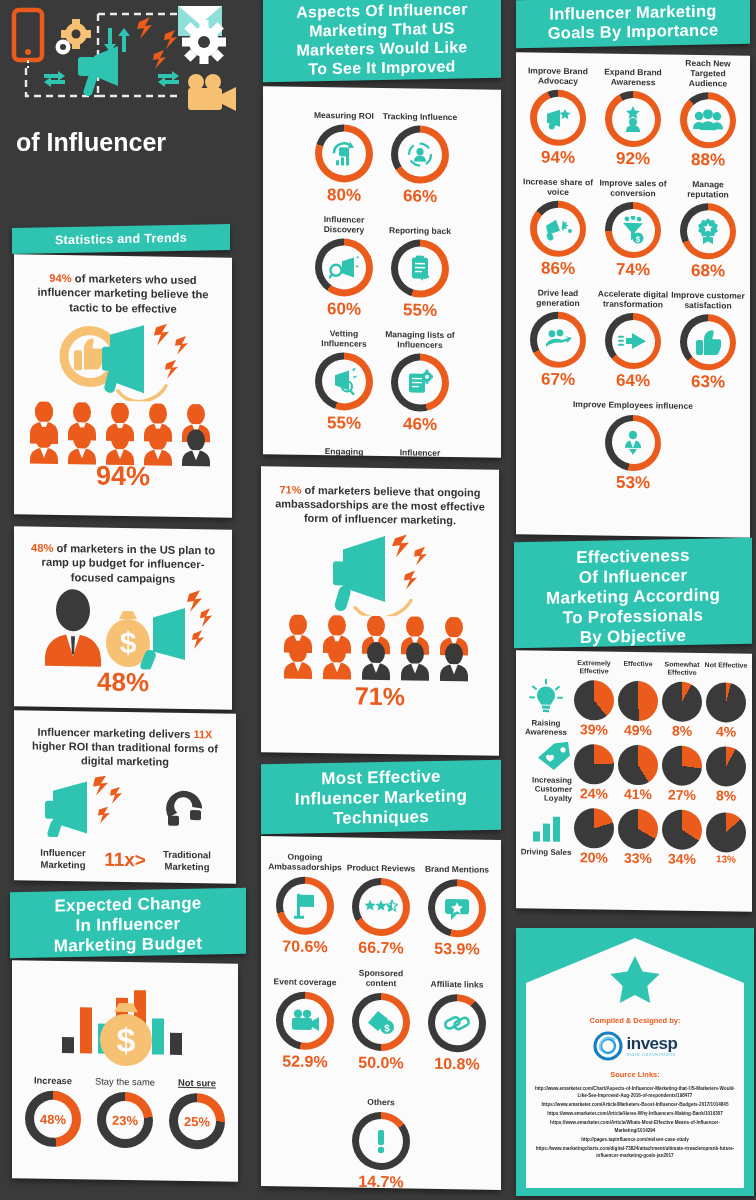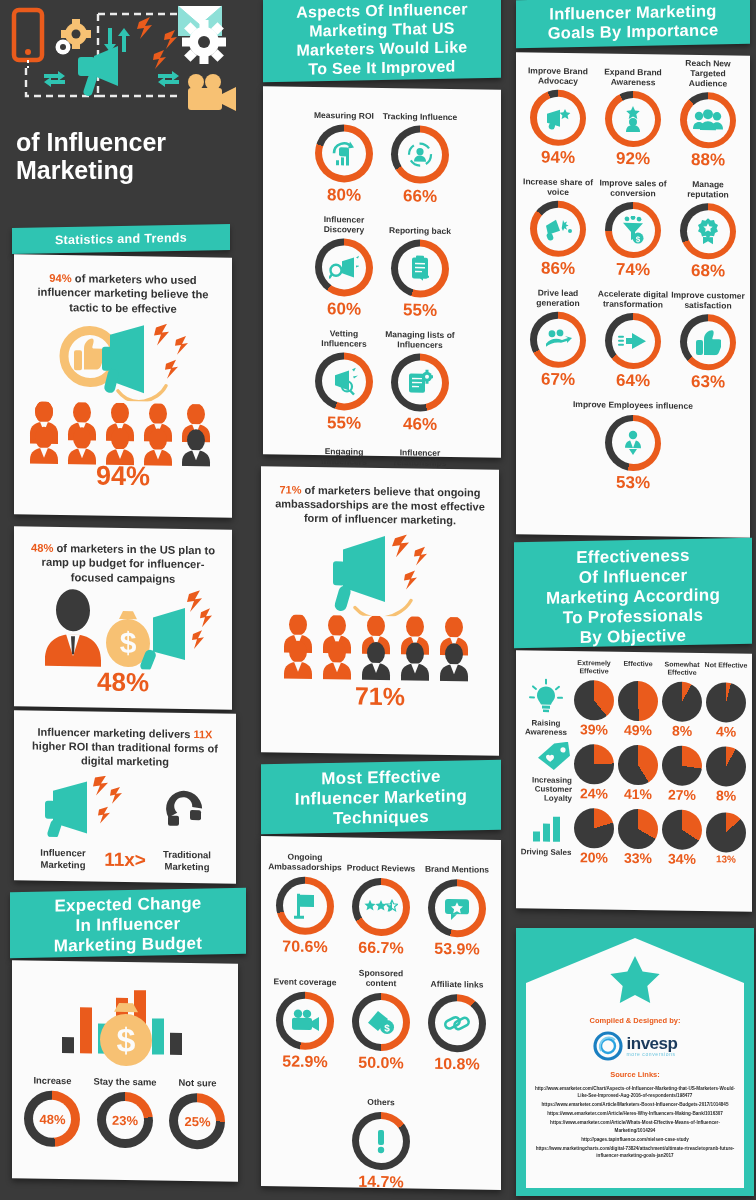--- a/index.html
+++ b/index.html
@@ -153,21 +153,20 @@
           <circle cx="8" cy="2" r="8"></circle>
             <circle cx="25" cy="2" r="8"></circle>
           <rect x="0" y="8" width="34" height="22" rx="3"></rect>
           <path d="M34 14 L48 7 L48 31 L34 24 Z"></path>
         </g>
       </svg>
     </div>
 
     <div style="position:absolute;left:16px;top:128px;width:220px;">
       <div class="hdr-title" style="font-size:25px;">of Influencer</div>
-      <div class="hdr-title" style="font-size:25px;">Marketing</div>
     </div>
 
     <div class="banner skew-a" style="position:absolute;left:12px;top:226px;width:218px;height:26px;font-size:12.5px;line-height:26px;">Statistics and Trends</div>
 
     <div class="card skew-b" style="position:absolute;left:14px;top:256px;width:218px;height:260px;">
       <div class="body-txt" style="font-size:11.2px;padding:16px 12px 0;">
         <span class="orange">94%</span><span> of marketers who used influencer marketing believe the tactic to be effective</span>
       </div>
       <div style="text-align:center;margin-top:8px;">
         <svg width="150" height="78" viewBox="0 0 150 78">
@@ -339,30 +338,30 @@
         <div style="text-align:center;">
           <div style="font-size:9.4px;font-weight:bold;color:#333;margin-bottom:5px;">Increase</div>
           <div class="donut" style="width:56px;height:56px;background:conic-gradient(#ea5b1c 0 48%, #3a3a3a 48% 100%);">
             <div class="hole" style="width:38px;height:38px;">
               <span class="orange" style="font-size:13px;font-weight:bold;">48%</span>
             </div>
           </div>
         </div>
 
         <div style="text-align:center;">
-          <div style="font-size:9.4px;font-weight:bold;color:#333;margin-bottom:5px;">Stay the same</div>
+          <div style="font-size:9.4px;font-weight:normal;color:#333;margin-bottom:5px;">Stay the same</div>
           <div class="donut" style="width:56px;height:56px;background:conic-gradient(#ea5b1c 0 23%, #3a3a3a 23% 100%);">
             <div class="hole" style="width:38px;height:38px;">
               <span class="orange" style="font-size:13px;font-weight:bold;">23%</span>
             </div>
           </div>
         </div>
 
         <div style="text-align:center;">
-          <div style="font-size:9.4px;font-weight:bold;color:#333;margin-bottom:5px;">Not sure</div>
+          <div style="font-size:9.4px;font-weight:bold;color:#333;margin-bottom:5px;text-decoration:underline;">Not sure</div>
           <div class="donut" style="width:56px;height:56px;background:conic-gradient(#ea5b1c 0 25%, #3a3a3a 25% 100%);">
             <div class="hole" style="width:38px;height:38px;">
               <span class="orange" style="font-size:13px;font-weight:bold;">25%</span>
             </div>
           </div>
         </div>
       </div>
     </div>
   </div>
 

